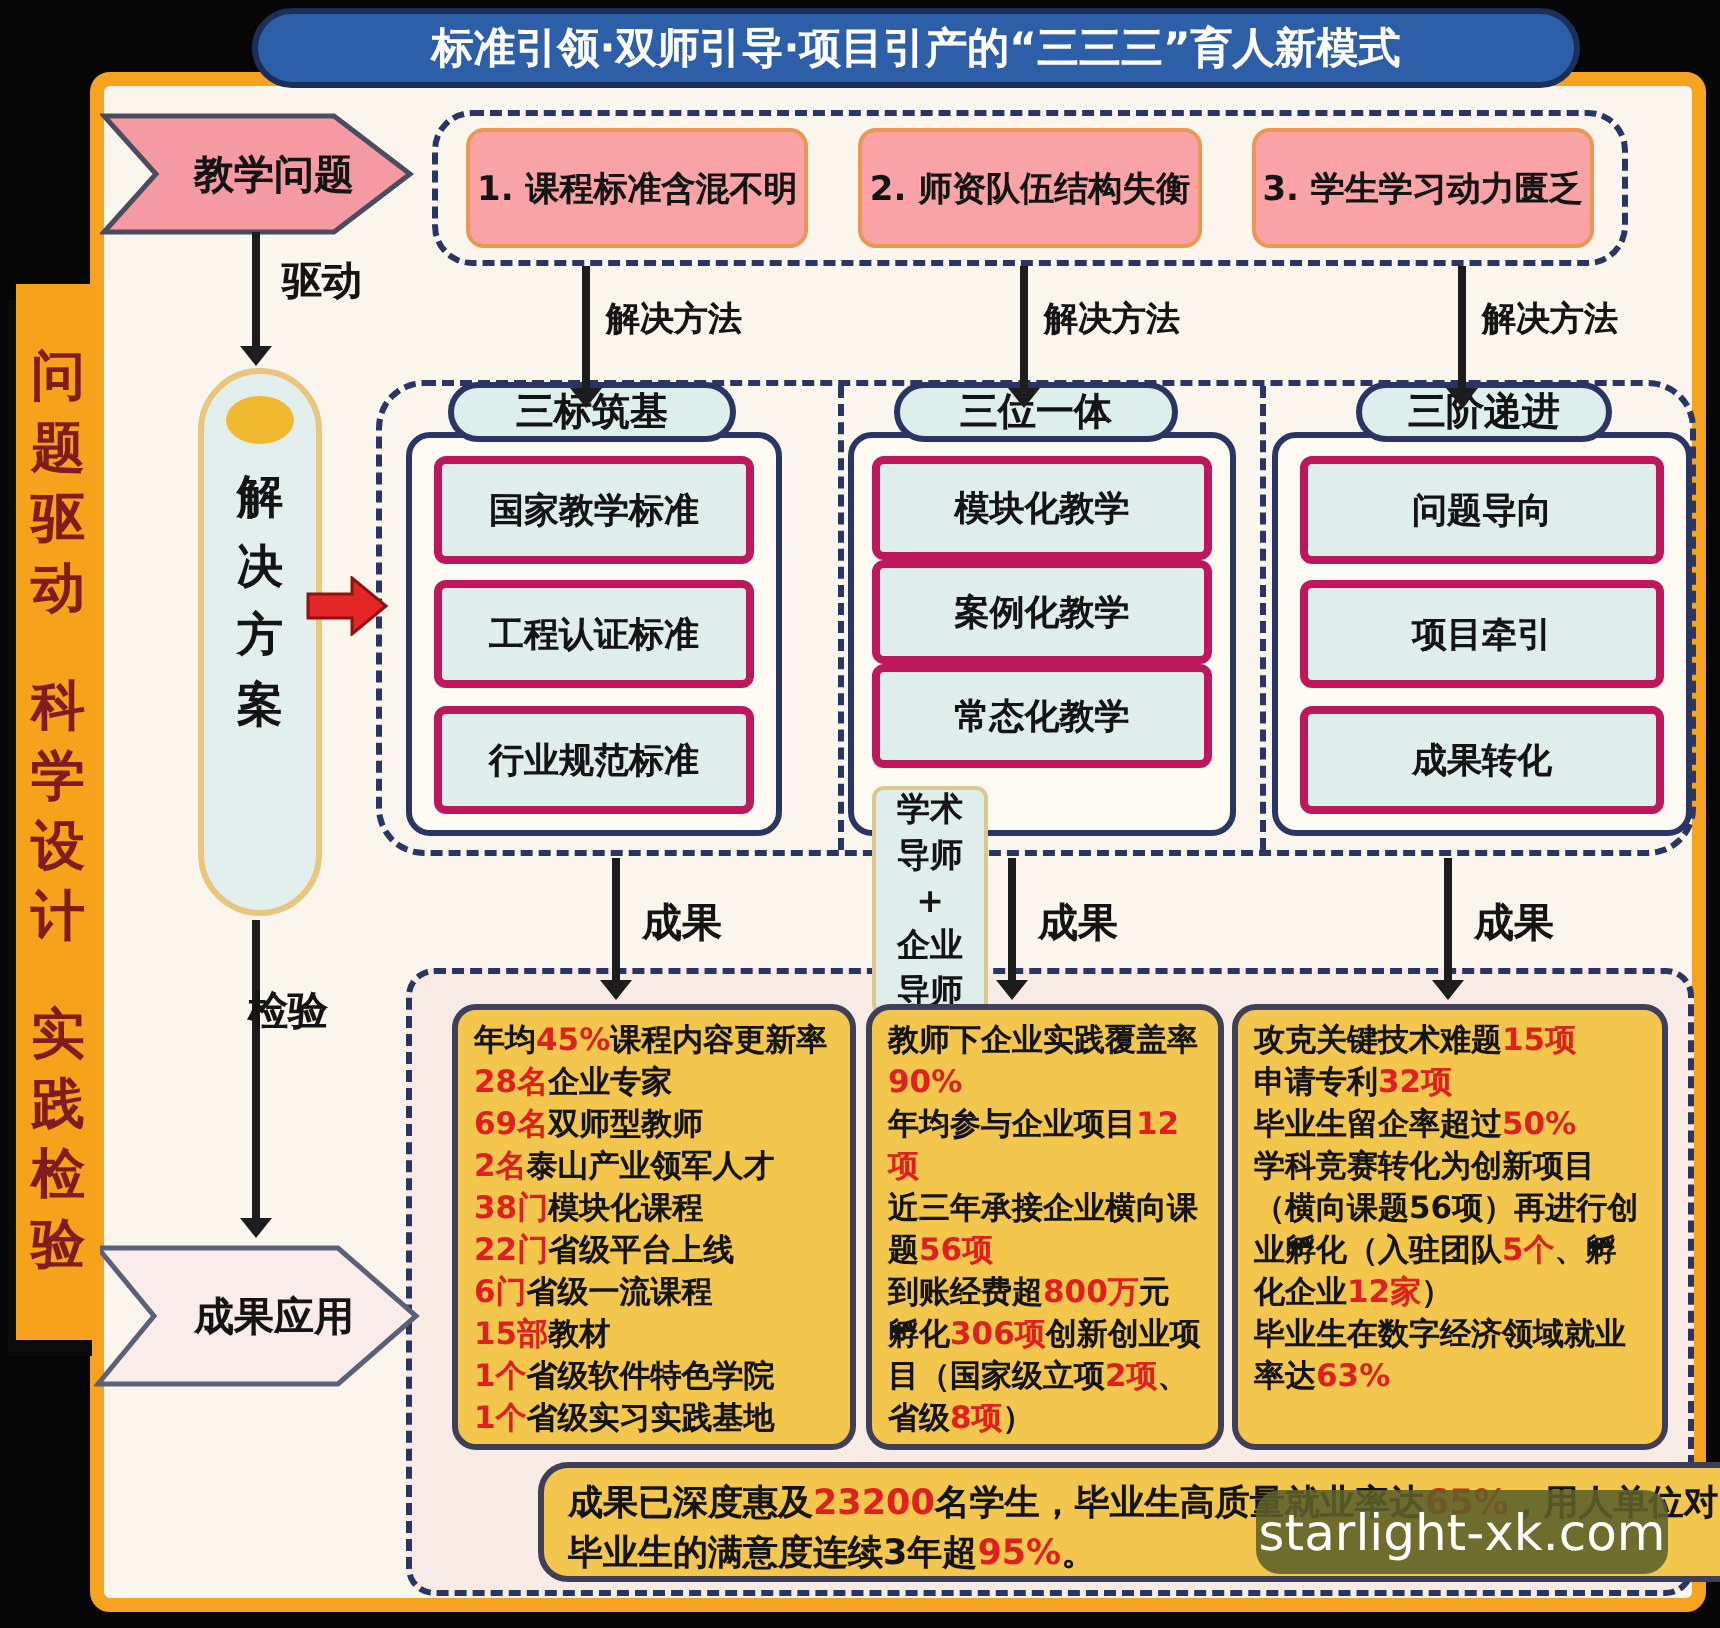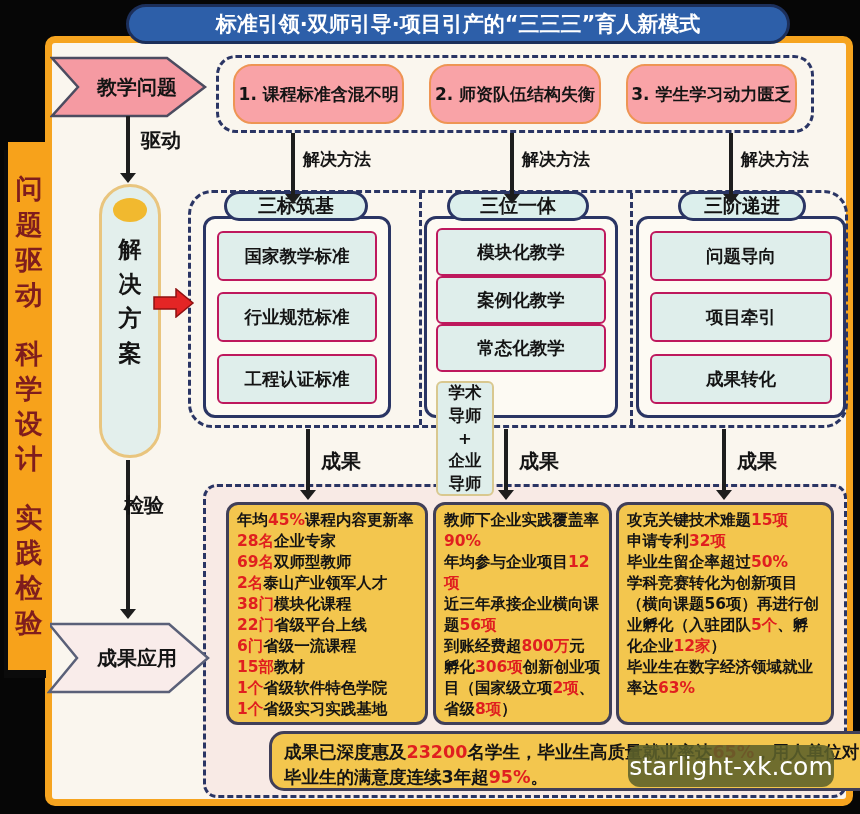--- a/index.html
+++ b/index.html
@@ -27,29 +27,29 @@
   .flow-label{font-size:20px;font-weight:bold;z-index:4;}
   .capsule{left:99px;top:184px;width:62px;height:274px;background:#e3efec;
         border:3px solid #e9c57e;border-radius:32px;z-index:2;text-align:center;}
   .capsule .oval{width:34px;height:24px;background:#f1b92f;border-radius:50%;margin:11px auto 10px;}
   .capsule .vtext{width:26px;margin:0 auto;font-size:23px;font-weight:bold;
         line-height:1.5;word-break:break-all;}
   .dashed{border:3px dashed #2a3564;border-radius:20px;}
   .problems{left:216px;top:55px;width:598px;height:78px;display:flex;align-items:center;
         padding:0 14px;gap:25px;background:transparent;}
   .problem-box{flex:1;height:56px;background:#f9a3a7;border:2.5px solid #ee9554;
-        border-radius:19px;display:flex;align-items:center;justify-content:center;
+        border-radius:9px;display:flex;align-items:center;justify-content:center;
         font-size:17px;font-weight:bold;}
   .divider{border-left:3px dashed #2a3564;width:0;z-index:1;}
   .group-box{background:#fdfaf3;border:3px solid #2a3564;border-radius:12px;z-index:2;
         display:flex;flex-direction:column;justify-content:space-evenly;padding:0 11px;}
   .group-header{height:30px;background:#dcefec;border:3px solid #2a3564;border-radius:17px;
         display:flex;align-items:center;justify-content:center;font-size:19px;
         font-weight:bold;z-index:3;}
-  .item{height:46px;background:#dfeeeb;border:2px solid #be185d;border-radius:6px;
+  .item{height:46px;background:#dfeeeb;border:4px solid #be185d;border-radius:6px;
         display:flex;align-items:center;justify-content:center;font-size:17.5px;font-weight:bold;}
   .g2-inner{flex-direction:column;justify-content:flex-start;gap:9px;padding:9px;}
   .g2-col{flex:1;display:flex;flex-direction:column;justify-content:space-between;}
   .g2-col .item{height:44px;}
   .side-box{width:54px;background:#dfeeeb;border:2px solid #d9c88f;border-radius:6px;
         display:flex;flex-direction:column;align-items:center;justify-content:center;
         gap:3px;font-size:16.5px;font-weight:bold;line-height:1.2;}
   .results-area{left:203px;top:484px;width:644px;height:314px;background:#f8eae5;
         border-radius:14px;z-index:1;}
   .gold{background:#f3c64e;border:3px solid #403f58;border-radius:12px;z-index:2;}
@@ -119,22 +119,22 @@
   <div class="abs flow-label" style="left:303px;top:148px;font-size:17px;">解决方法</div>
   <div class="abs flow-label" style="left:522px;top:148px;font-size:17px;">解决方法</div>
   <div class="abs flow-label" style="left:741px;top:148px;font-size:17px;">解决方法</div>
 
   <div class="abs dashed" style="left:188px;top:190px;width:660px;height:238px;border-radius:24px;"></div>
   <div class="abs divider" style="left:419px;top:193px;height:232px;"></div>
   <div class="abs divider" style="left:630px;top:193px;height:232px;"></div>
 
   <div class="abs group-box" style="left:203px;top:216px;width:188px;height:202px;">
     <div class="item">国家教学标准</div>
+    <div class="item">工程认证标准</div>
     <div class="item">行业规范标准</div>
-    <div class="item">工程认证标准</div>
   </div>
   <div class="abs group-header" style="left:224px;top:191px;width:144px;">三标筑基</div>
 
   <div class="abs group-box g2-inner" style="left:424px;top:216px;width:194px;height:202px;">
     <div class="g2-col">
       <div class="item">模块化教学</div>
       <div class="item">案例化教学</div>
       <div class="item">常态化教学</div>
     </div>
     <div class="side-box">

